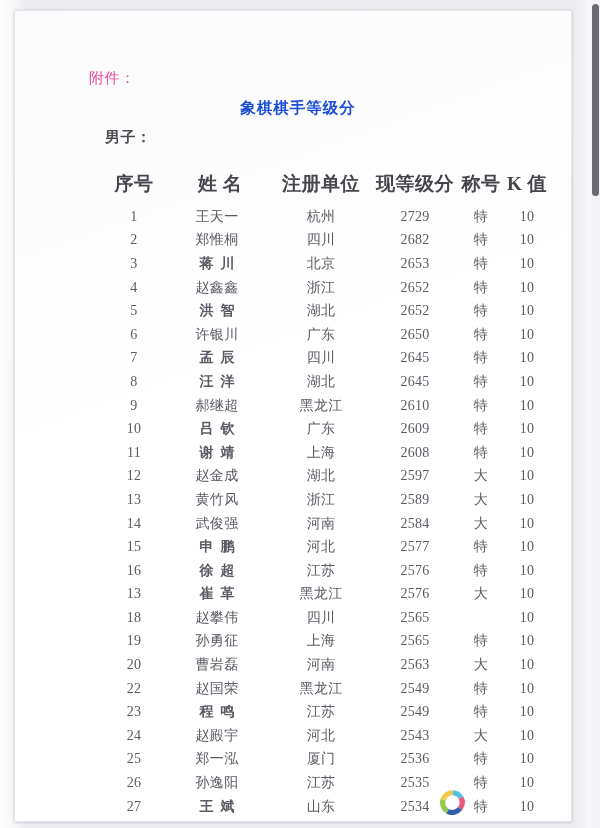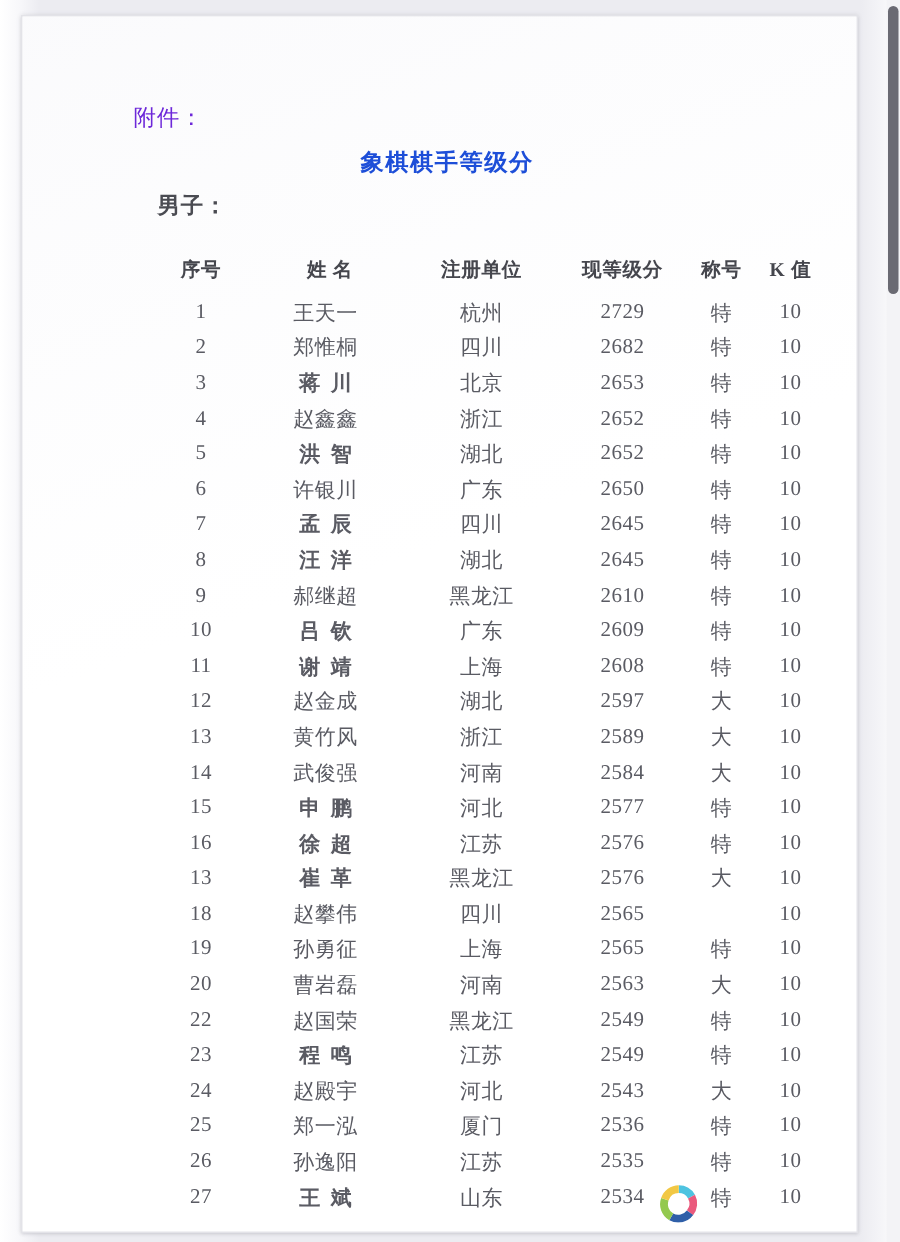--- a/index.html
+++ b/index.html
@@ -49,21 +49,21 @@
   .doc {
     position: relative;
     padding: 58px 46px 0 46px;
     color: #4f5058;
   }
 
   
   .attach-label {
     font-size: 15px;
     letter-spacing: .5px;
-    color: #6d28d9;
+    color: #ec4899;
     margin: 0 0 10px 28px;
   }
   .doc-title {
     text-align: center;
     font-size: 15.5px;
     font-weight: 700;
     letter-spacing: 1px;
     color: #1d4ed8;
     margin: 0 0 9px 0;
     padding-left: 10px;
@@ -84,21 +84,21 @@
     table-layout: fixed;
   }
   table.grade-table col.c-no    { width: 62px; }
   table.grade-table col.c-name  { width: 104px; }
   table.grade-table col.c-unit  { width: 104px; }
   table.grade-table col.c-score { width: 84px; }
   table.grade-table col.c-title { width: 48px; }
   table.grade-table col.c-k     { width: 44px; }
 
   table.grade-table th {
-    font-size: 13px;
+    font-size: 19px;
     font-weight: 700;
     letter-spacing: .5px;
     color: #45464d;
     padding: 0 0 8px 0;
     text-align: center;
     white-space: nowrap;
   }
   table.grade-table td {
     font-size: 14px;
     letter-spacing: .3px;

